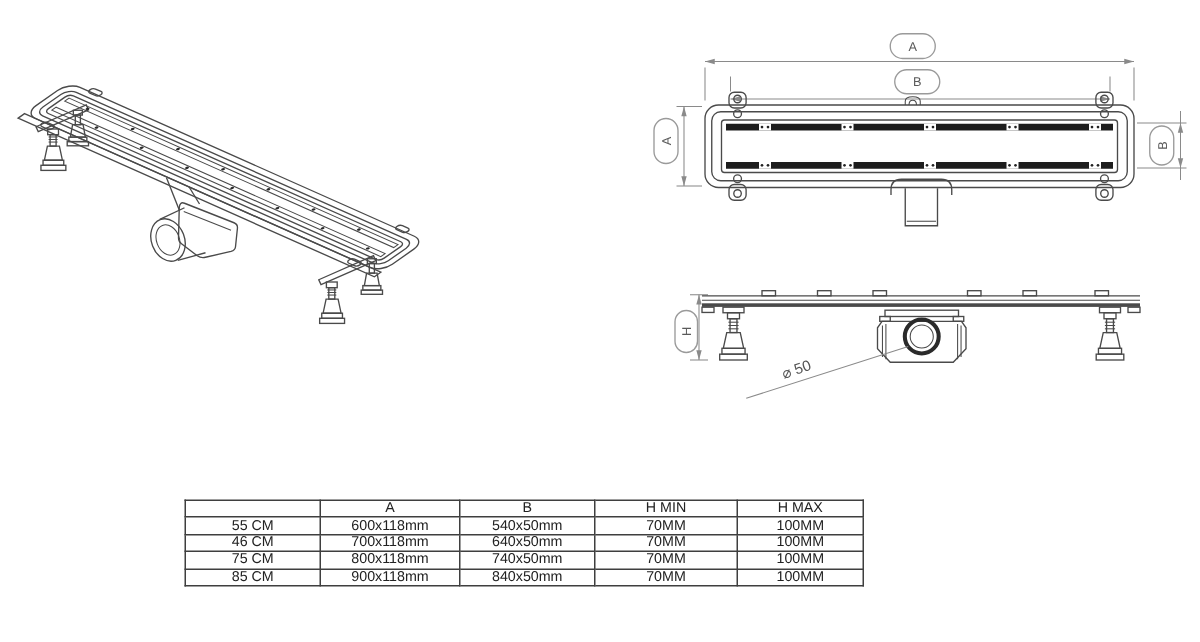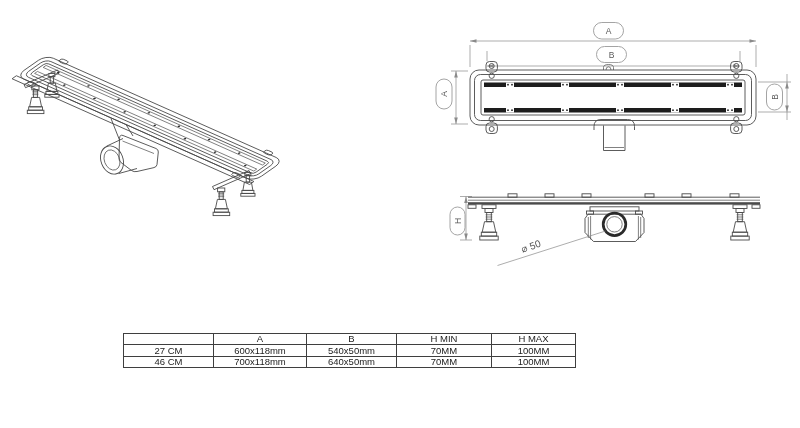--- a/index.html
+++ b/index.html
@@ -310,29 +310,43 @@
     <tr>
       <th></th>
       <th>A</th>
       <th>B</th>
       <th>H MIN</th>
       <th>H MAX</th>
     </tr>
   </thead>
   <tbody>
     <tr>
-      <td>27 CM</td>
+      <td>55 CM</td>
       <td>600x118mm</td>
       <td>540x50mm</td>
       <td>70MM</td>
       <td>100MM</td>
     </tr>
     <tr>
       <td>46 CM</td>
       <td>700x118mm</td>
       <td>640x50mm</td>
       <td>70MM</td>
       <td>100MM</td>
     </tr>
+    <tr>
+      <td>75 CM</td>
+      <td>800x118mm</td>
+      <td>740x50mm</td>
+      <td>70MM</td>
+      <td>100MM</td>
+    </tr>
+    <tr>
+      <td>85 CM</td>
+      <td>900x118mm</td>
+      <td>840x50mm</td>
+      <td>70MM</td>
+      <td>100MM</td>
+    </tr>
   </tbody>
 </table>
 
 </div>
 
 </body></html>

